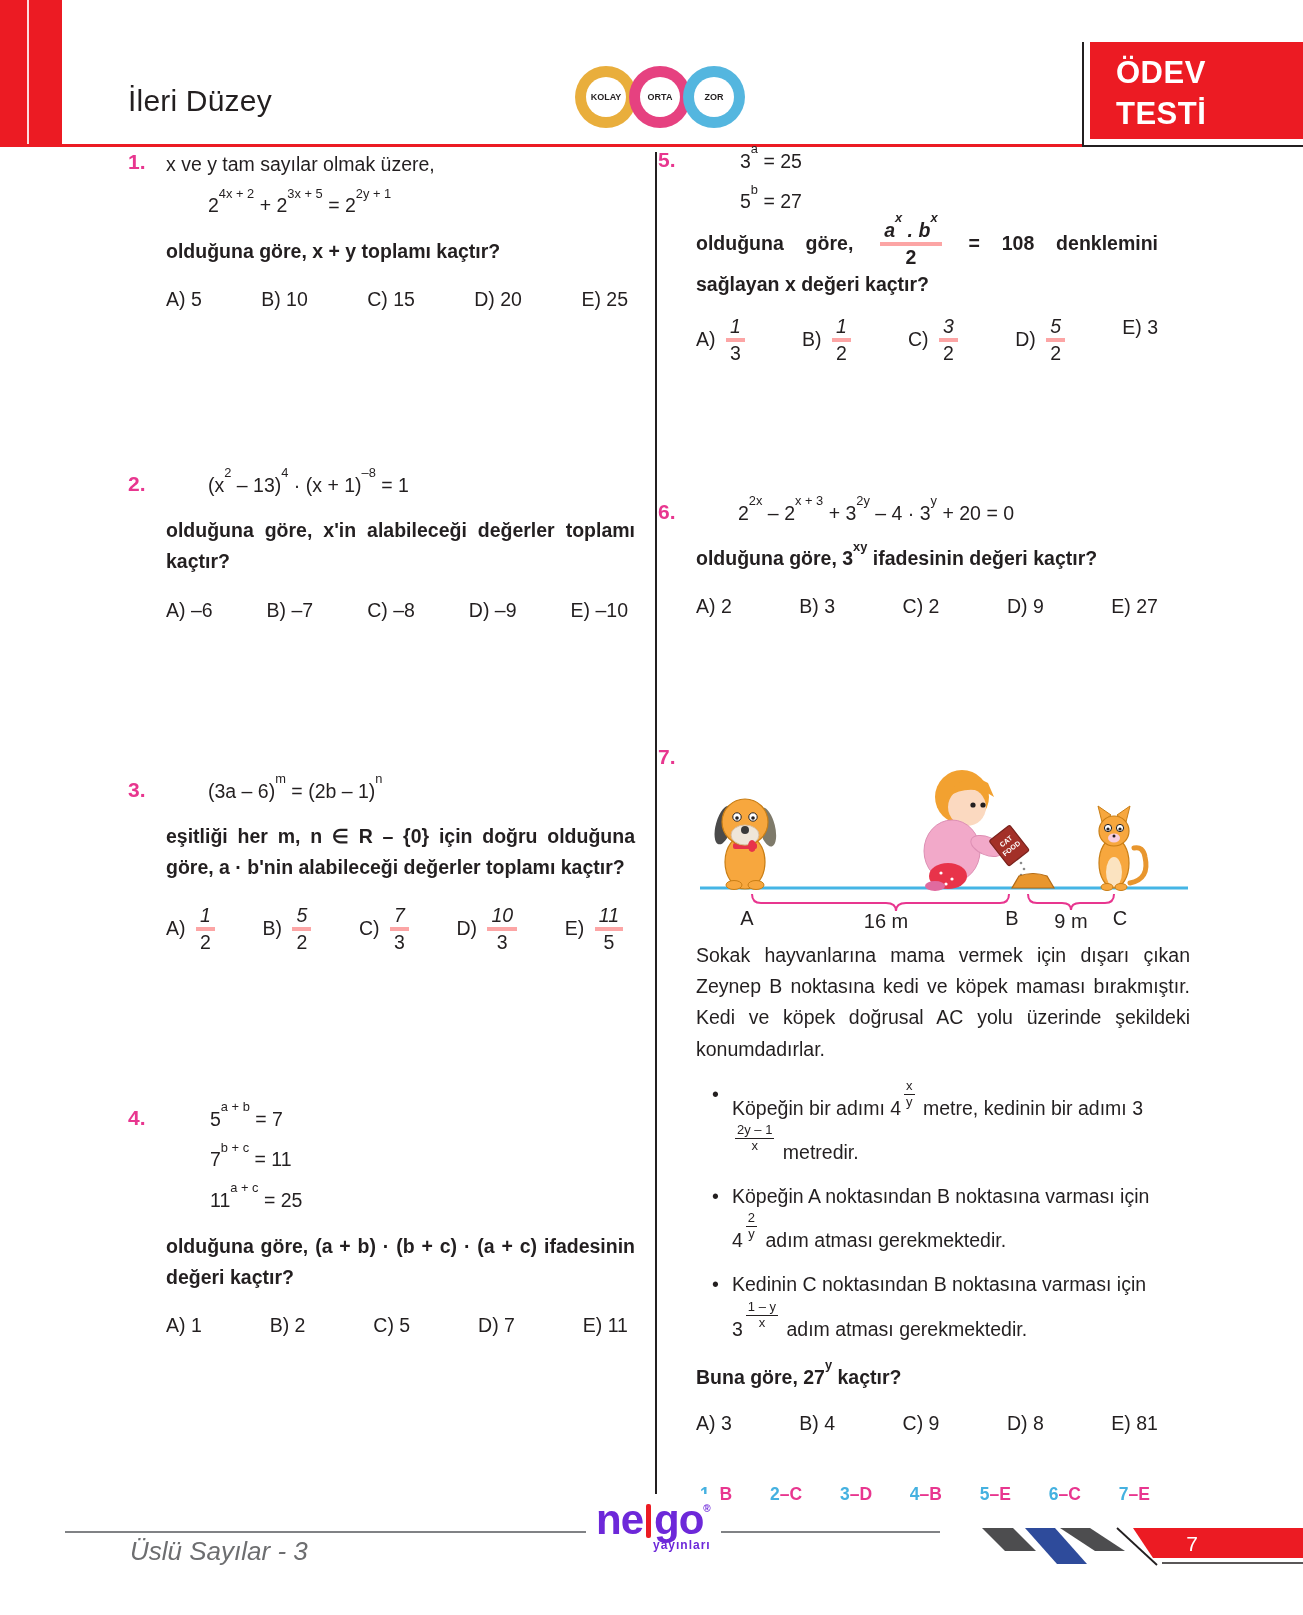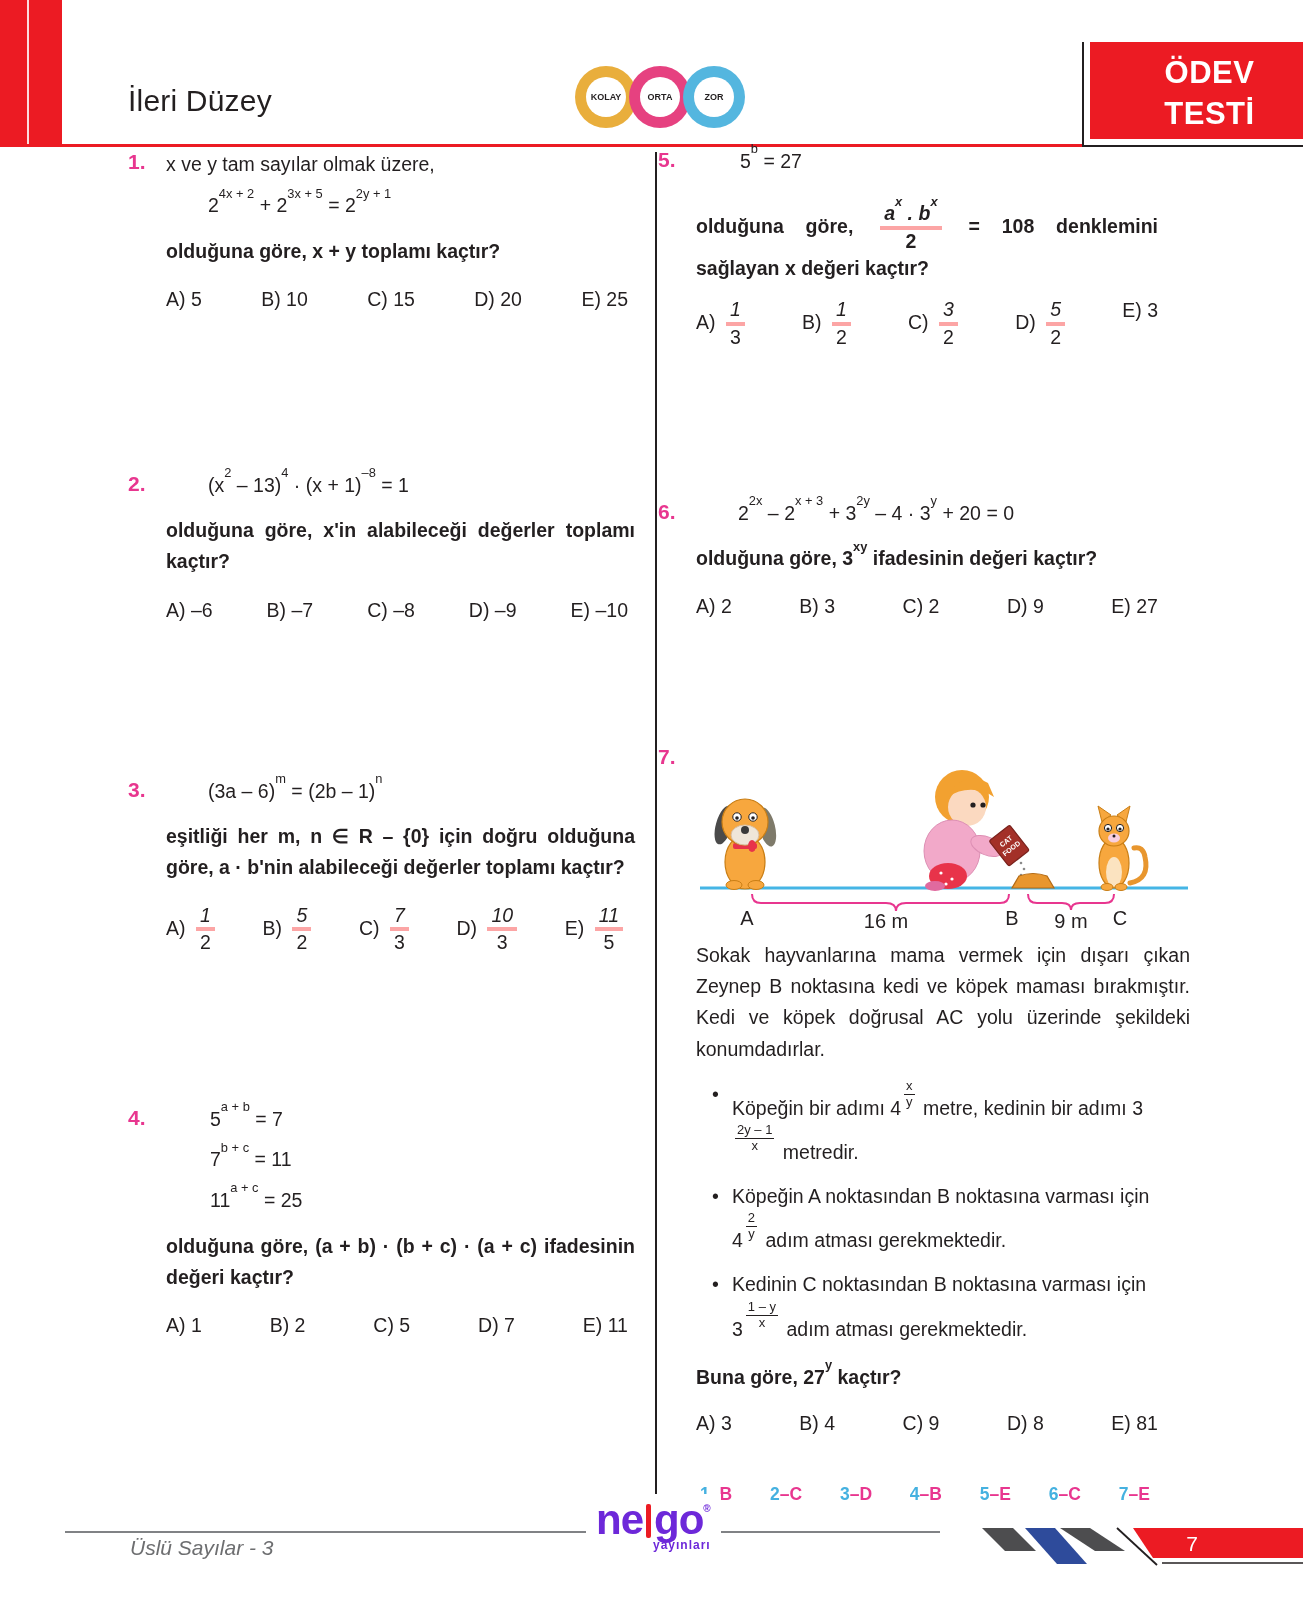--- a/index.html
+++ b/index.html
@@ -16,21 +16,21 @@
   .badge + .badge { margin-left:-8px; }
   .badge-kolay { background:#E9AE3C; }
   .badge-orta  { background:#E64180; }
   .badge-zor   { background:#54B6DF; }
   .badge-core { width:40px; height:40px; border-radius:50%; background:#fff; display:flex;
                 align-items:center; justify-content:center; font-size:9px; font-weight:bold; color:#231F20; }
   .header-red-line  { position:absolute; left:0; top:144px; width:1083px; height:3px; background:#EC1B23; }
   .header-dark-line { position:absolute; left:1083px; top:145px; width:220px; height:2px; background:#231F20; }
   .header-vline { position:absolute; left:1082px; top:42px; width:2px; height:105px; background:#231F20; }
   .odev-box { position:absolute; left:1090px; top:42px; width:213px; height:97px; background:#EC1B23;
-              color:#fff; font-weight:bold; font-size:31px; line-height:41px; padding:10px 0 0 26px; letter-spacing:.5px;text-align:center; }
+              color:#fff; font-weight:bold; font-size:31px; line-height:41px; padding:10px 0 0 26px; letter-spacing:.5px; }
 
   .col-divider { position:absolute; left:655px; top:152px; width:2px; height:1348px; background:#231F20; }
 
   
   .q { position:absolute; }
   #q1 { left:128px; top:150px;  width:507px; }
   #q2 { left:128px; top:472px;  width:507px; }
   #q3 { left:128px; top:778px;  width:507px; }
   #q4 { left:128px; top:1106px; width:507px; }
   #q5 { left:658px; top:148px;  width:500px; }
@@ -64,21 +64,21 @@
   .fig { display:block; margin:0 0 10px -6px; }
 
   
   .answer-key { position:absolute; left:700px; top:1484px; width:450px; display:flex;
                 justify-content:space-between; font-size:17.5px; font-weight:bold; }
   .ak-n { color:#45B1E0; }
   .ak-s, .ak-a { color:#E8368F; }
 
   
   .footer-line { position:absolute; left:65px; top:1531px; width:875px; height:2px; background:#808285; }
-  .lesson { position:absolute; left:130px; top:1536px; font-style:italic; font-size:21px; color:#6D6E70; }
+  .lesson { position:absolute; left:130px; top:1536px; font-style:italic; font-size:26px; color:#6D6E70; }
   .nego { position:absolute; left:586px; top:1494px; background:#fff; padding:2px 10px 0 10px;
           color:#6d28d9; font-weight:bold; }
   .nego .big { font-size:42px; letter-spacing:-1px; }
   .nego .spine { display:inline-block; width:5px; height:34px; background:#EC1B23; margin:0 3px; vertical-align:-4px; border-radius:2px; }
   .nego .reg { font-size:10px; vertical-align:22px; }
   .nego .sub { display:block; text-align:right; font-size:12px; letter-spacing:1px; margin-top:-6px; }
   .deco { position:absolute; left:950px; top:1520px; }
 </style>
 </head>
 <body>
@@ -171,21 +171,22 @@
         <span>C) 5</span>
         <span>D) 7</span>
         <span>E) 11</span>
       </div>
     </div>
   </section>
 
   <section class="q" id="q5">
     <span class="qnum">5.</span>
     <div class="qbody">
-      <p class="formula-line" style="margin-bottom:28px;">5<sup>b</sup> = 27</p>
+      <p class="formula-line">3<sup>a</sup> = 25</p>
+      <p class="formula-line" style="margin-bottom:4px;">5<sup>b</sup> = 27</p>
       <p class="stem" style="margin-bottom:14px;">olduğuna göre, <span class="frac"><span class="fn">a<sup>x</sup> . b<sup>x</sup></span><span class="fd">2</span></span> = 108 denklemini sağlayan x değeri kaçtır?</p>
       <div class="options">
         <span>A) <span class="frac"><span class="fn">1</span><span class="fd">3</span></span></span>
         <span>B) <span class="frac"><span class="fn">1</span><span class="fd">2</span></span></span>
         <span>C) <span class="frac"><span class="fn">3</span><span class="fd">2</span></span></span>
         <span>D) <span class="frac"><span class="fn">5</span><span class="fd">2</span></span></span>
         <span>E) 3</span>
       </div>
     </div>
   </section>

